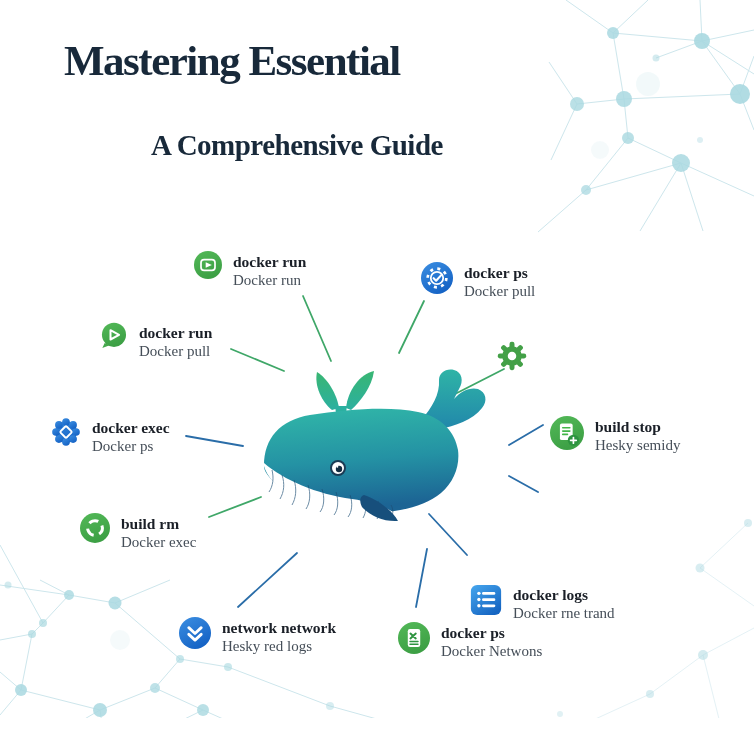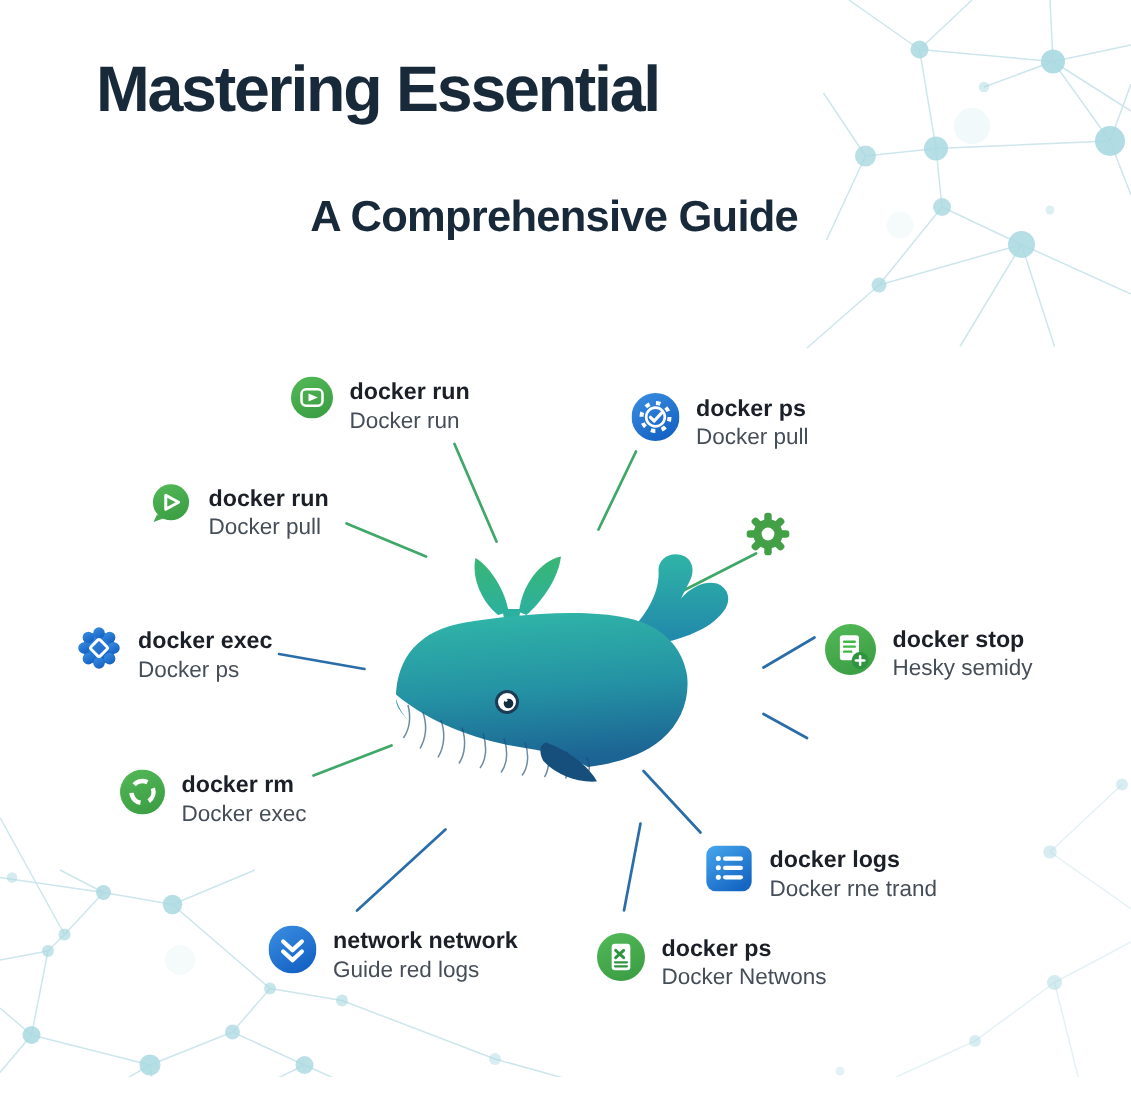--- a/index.html
+++ b/index.html
@@ -1,28 +1,28 @@
 <!DOCTYPE html>
 <html><head>
 <meta charset="utf-8">
 <style>
   html,body{margin:0;padding:0;background:#fff;}
   .canvas{
     position:relative;width:754px;height:718px;background:#ffffff;overflow:hidden;
-    font-family:Liberation Sans, sans-serif;
+    font-family:Liberation Serif, serif;
   }
   svg{display:block}
   .bg-net,.connectors,.whale{position:absolute;pointer-events:none;}
   .bg-net{left:0;top:0;}
   .connectors{left:0;top:0;}
   .whale{left:256px;top:368px;width:260px;height:160px;}
   .title-line{position:absolute;color:#18293a;font-weight:bold;white-space:nowrap;}
   .t1{left:64px;top:36px;font-size:43px;letter-spacing:-1.5px;}
   .t2{left:62px;top:80px;font-size:46px;letter-spacing:-1.5px;}
-  .t3{left:62px;top:129px;width:470px;text-align:right;font-size:29px;letter-spacing:-0.5px;}
+  .t3{left:62px;top:129px;width:470px;text-align:center;font-size:29px;letter-spacing:-0.5px;}
   .cmd{position:absolute;display:flex;gap:11px;align-items:flex-start;}
   .cmd .ic{flex:none;}
   .cmd .ic svg{width:100%;height:100%;}
   .cmd .txt{white-space:nowrap;padding-top:1px;}
   .cmd .lbl{display:block;font-size:15.5px;font-weight:bold;color:#1b2028;line-height:19px;}
   .cmd .sub{display:block;font-size:15px;color:#454e58;line-height:19px;}
 </style>
 </head>
 <body>
 
@@ -254,40 +254,40 @@
             <path d="M13.5,19.5 h5"></path>
           </g>
           <circle cx="24.8" cy="25.8" r="6" fill="#2e9440"></circle>
           <g stroke="#fff" stroke-width="1.8" stroke-linecap="round">
             <path d="M24.8,22.8 v6"></path>
             <path d="M21.8,25.8 h6"></path>
           </g>
         </svg>
     </span>
     <span class="txt">
-        <span class="lbl">docker stop</span>
+        <span class="lbl">build stop</span>
         <span class="sub">Hesky semidy</span>
       </span>
   </div>
 
   <div class="cmd" style="left:80px;top:513px">
     <span class="ic" style="width:30px;height:30px">
       <svg viewBox="0 0 36 36">
           <circle cx="18" cy="18" r="18" fill="url(#gGreenC)"></circle>
           <circle cx="18" cy="18" r="8.8" fill="none" stroke="#fff" stroke-width="3.6" stroke-dasharray="11.5 6.9" transform="rotate(-20 18 18)"></circle>
         </svg>
     </span>
     <span class="txt">
-        <span class="lbl">docker rm</span>
+        <span class="lbl">build rm</span>
         <span class="sub">Docker exec</span>
       </span>
   </div>
 
 
-  <div class="cmd" style="left:470px;top:563px">
+  <div class="cmd" style="left:470px;top:584px">
     <span class="ic" style="width:32px;height:32px">
       <svg viewBox="0 0 36 36">
           <rect x="1" y="1" width="34" height="34" rx="7" fill="url(#gBlueSq)"></rect>
           <g fill="#fff">
             <circle cx="10" cy="10.5" r="1.9"></circle>
             <rect x="13.5" y="9" width="15" height="3.2" rx="1.6"></rect>
             <circle cx="10" cy="17.5" r="1.9"></circle>
             <rect x="13.5" y="16" width="15" height="3.2" rx="1.6"></rect>
             <circle cx="10" cy="24.5" r="1.9"></circle>
             <rect x="13.5" y="23" width="15" height="3.2" rx="1.6"></rect>
@@ -305,21 +305,21 @@
       <svg viewBox="0 0 36 36">
           <circle cx="18" cy="18" r="18" fill="url(#gBlueC)"></circle>
           <g fill="none" stroke="#fff" stroke-width="3.2" stroke-linecap="round" stroke-linejoin="round">
             <path d="M11,12 L18,18.5 L25,12"></path>
             <path d="M11,19.5 L18,26 L25,19.5"></path>
           </g>
         </svg>
     </span>
     <span class="txt">
         <span class="lbl">network network</span>
-        <span class="sub">Guide red logs</span>
+        <span class="sub">Hesky red logs</span>
       </span>
   </div>
 
   <div class="cmd" style="left:398px;top:622px">
     <span class="ic" style="width:32px;height:32px">
       <svg viewBox="0 0 36 36">
           <circle cx="18" cy="18" r="18" fill="url(#gGreenC)"></circle>
           <rect x="11" y="8" width="14" height="20" rx="2.5" fill="#fff"></rect>
           <g stroke="#2e9440" stroke-linecap="round" fill="none">
             <path d="M14,13 L20,18.5 M20,13 L14,18.5" stroke-width="2.2"></path>

